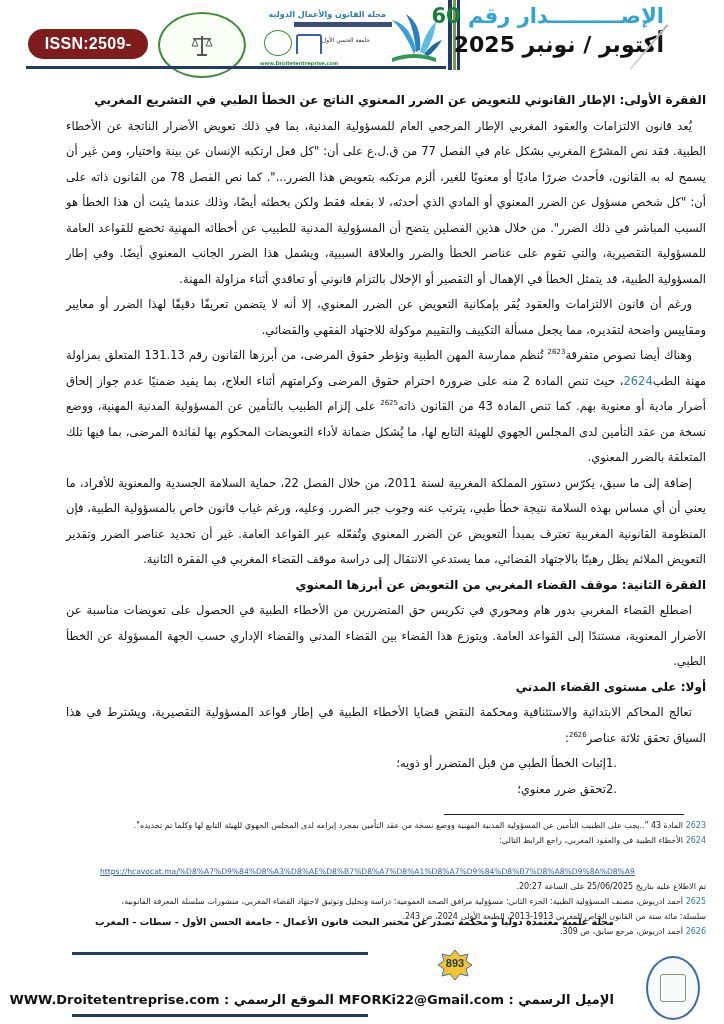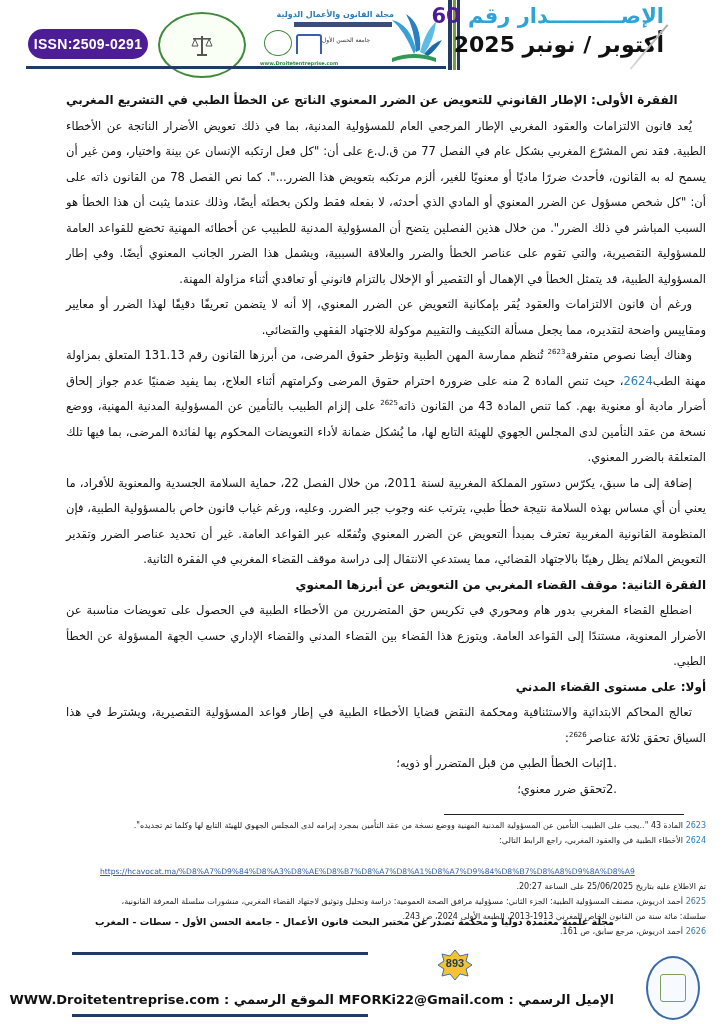--- a/index.html
+++ b/index.html
@@ -1,45 +1,45 @@
 <!DOCTYPE html>
 <html><head>
 <meta charset="utf-8">
 <style>
   html, body { margin: 0; padding: 0; background: #ffffff; }
   body { width: 724px; height: 1024px; position: relative; overflow: hidden; font-family: "DejaVu Sans", sans-serif; color: #111; }
 
   
   .header { position: absolute; left: 0; top: 0; width: 724px; height: 80px; }
-  .issn { position: absolute; left: 28px; top: 29px; width: 120px; height: 30px; border-radius: 15px; background: #4c1d95; color: #fff; font-family: "Liberation Sans", sans-serif; font-size: 14px; font-weight: bold; line-height: 30px; text-align: center; letter-spacing: 0.3px; }
+  .issn { position: absolute; left: 28px; top: 29px; width: 120px; height: 30px; border-radius: 15px; background: #7f1d1d; color: #fff; font-family: "Liberation Sans", sans-serif; font-size: 16px; font-weight: bold; line-height: 30px; text-align: center; letter-spacing: 0.3px; }
   .lab-logo { position: absolute; left: 158px; top: 12px; width: 84px; height: 62px; border-radius: 50%; border: 2px solid #3f8a3a; background: #fafff5; display:flex; align-items:center; justify-content:center; }
   .lab-logo .scale { width: 26px; height: 26px; }
   .journal-banner { position: absolute; left: 258px; top: 6px; width: 186px; height: 64px; }
-  .jb-title { position: absolute; right: 50px; top: 4px; font-size: 8px; color: #2f7db4; font-weight: bold; white-space: nowrap; direction: rtl; }
+  .jb-title { position: absolute; right: 58px; top: 4px; font-size: 8px; color: #2f7db4; font-weight: bold; white-space: nowrap; direction: rtl; }
   .jb-strip { position: absolute; right: 52px; top: 16px; width: 98px; height: 5px; background: #3d4d7a; }
   .jb-mini-logo { position: absolute; left: 6px; top: 24px; width: 26px; height: 24px; border-radius: 50%; border: 1.5px solid #3f8a3a; }
   .jb-univ { position: absolute; left: 38px; top: 28px; width: 22px; height: 18px; border: 2px solid #3c5dab; border-bottom: none; border-radius: 3px 3px 0 0; }
   .jb-univ-text { position: absolute; left: 64px; top: 30px; font-size: 6px; color: #333; direction: rtl; white-space: nowrap; }
   .jb-url { position: absolute; left: 2px; top: 54px; font-size: 5px; color: #2c8a3a; font-weight: bold; }
   .jb-book { position: absolute; right: 0; top: 4px; width: 60px; height: 58px; }
   .header-bars { position: absolute; left: 448px; top: 0; width: 14px; height: 70px; }
   .header-bars .b1 { position:absolute; left:0; top:0; width:4px; height:70px; background:#1f3b66; }
   .header-bars .b2 { position:absolute; left:5px; top:0; width:3px; height:70px; background:#7d9d3d; }
   .header-bars .b3 { position:absolute; left:9px; top:0; width:3px; height:70px; background:#1f3b66; }
   .issue-line { position: absolute; right: 60px; top: 4px; direction: rtl; font-size: 21px; font-weight: bold; color: #2ea3d6; white-space: nowrap; }
-  .issue-line .num { color: #4c1d95; margin-left: 44px; }
+  .issue-line .num { color: #15803d; margin-left: 44px; }
   .date-line { position: absolute; right: 60px; top: 32px; direction: rtl; font-size: 22px; font-weight: bold; color: #111; white-space: nowrap; }
   .diag-line { position: absolute; left: 648px; top: 18px; width: 2px; height: 58px; background: linear-gradient(#aaa,#ddd); transform: rotate(40deg); }
   .header-rule { position: absolute; left: 26px; top: 66px; width: 420px; height: 3px; background: #1f3b66; }
 
   
   .content { position: absolute; left: 66px; top: 88px; width: 640px; direction: rtl; text-align: justify; font-family: "DejaVu Sans", sans-serif; font-size: 11.5px; line-height: 25.5px; }
   .content p { margin: 0; text-indent: 14px; }
   .content .heading { font-weight: bold; font-size: 12px; text-indent: 0; }
-  .content .center { text-align: left; }
+  .content .center { text-align: right; }
   .sup { font-size: 7px; vertical-align: super; line-height: 0; }
   .link-num { color: #2f7db4; }
   .list-item { display: flex; direction: rtl; padding-right: 40px; }
   .list-item .n { width: 60px; text-align: right; direction: ltr; }
   .list-item .n { text-align: left; }
 
   
   .fn-rule { position: absolute; right: 40px; top: 814px; width: 240px; height: 1px; background: #222; }
   .footnotes { position: absolute; left: 72px; top: 818px; width: 634px; direction: rtl; font-size: 8px; line-height: 15px; color: #222; }
   .footnotes div { white-space: nowrap; overflow: hidden; }
@@ -124,21 +124,21 @@
 </div>
 
 <div class="fn-rule"></div>
 <div class="footnotes">
   <div><span class="fn-num">2623</span> <span>المادة 43 "..يجب على الطبيب التأمين عن المسؤولية المدنية المهنية ووضع نسخة من عقد التأمين بمجرد إبرامه لدى المجلس الجهوي للهيئة التابع لها وكلما تم تجديده".</span></div>
   <div><span class="fn-num">2624</span> <span>الأخطاء الطبية في والعقود المغربي، راجع الرابط التالي:</span></div>
   <div class="fn-url">https://hcavocat.ma/%D8%A7%D9%84%D8%A3%D8%AE%D8%B7%D8%A7%D8%A1%D8%A7%D9%84%D8%B7%D8%A8%D9%8A%D8%A9</div>
   <div>تم الاطلاع عليه بتاريخ 25/06/2025 على الساعة 20:27.</div>
   <div><span class="fn-num">2625</span> <span>أحمد ادريوش، مصنف المسؤولية الطبية: الجزء الثاني: مسؤولية مرافق الصحة العمومية: دراسة وتحليل وتوثيق لاجتهاد القضاء المغربي، منشورات سلسلة المعرفة القانونية،</span></div>
   <div>سلسلة: مائة سنة من القانون الخاص المغربي 1913-2013، الطبعة الأولى 2024، ص 243.</div>
-  <div><span class="fn-num">2626</span> <span>أحمد ادريوش، مرجع سابق، ص 161.</span></div>
+  <div><span class="fn-num">2626</span> <span>أحمد ادريوش، مرجع سابق، ص 309.</span></div>
 </div>
 
 <div class="footer-rule" style="top:952px;"></div>
 <div class="page-badge">
   <svg width="34" height="30" viewBox="0 0 34 30">
     <polygon points="17,0 22,6 30,4 28,11 34,15 28,19 30,26 22,24 17,30 12,24 4,26 6,19 0,15 6,11 4,4 12,6" fill="#f5c330" stroke="#3b6fb0" stroke-width="1"></polygon>
   </svg>
   <div class="page-num">893</div>
 </div>
 <div class="footer-text1">مجلة علمية معتمدة دوليا و محكمة تصدر عن مختبر البحث قانون الأعمال - جامعة الحسن الأول - سطات - المغرب</div>

